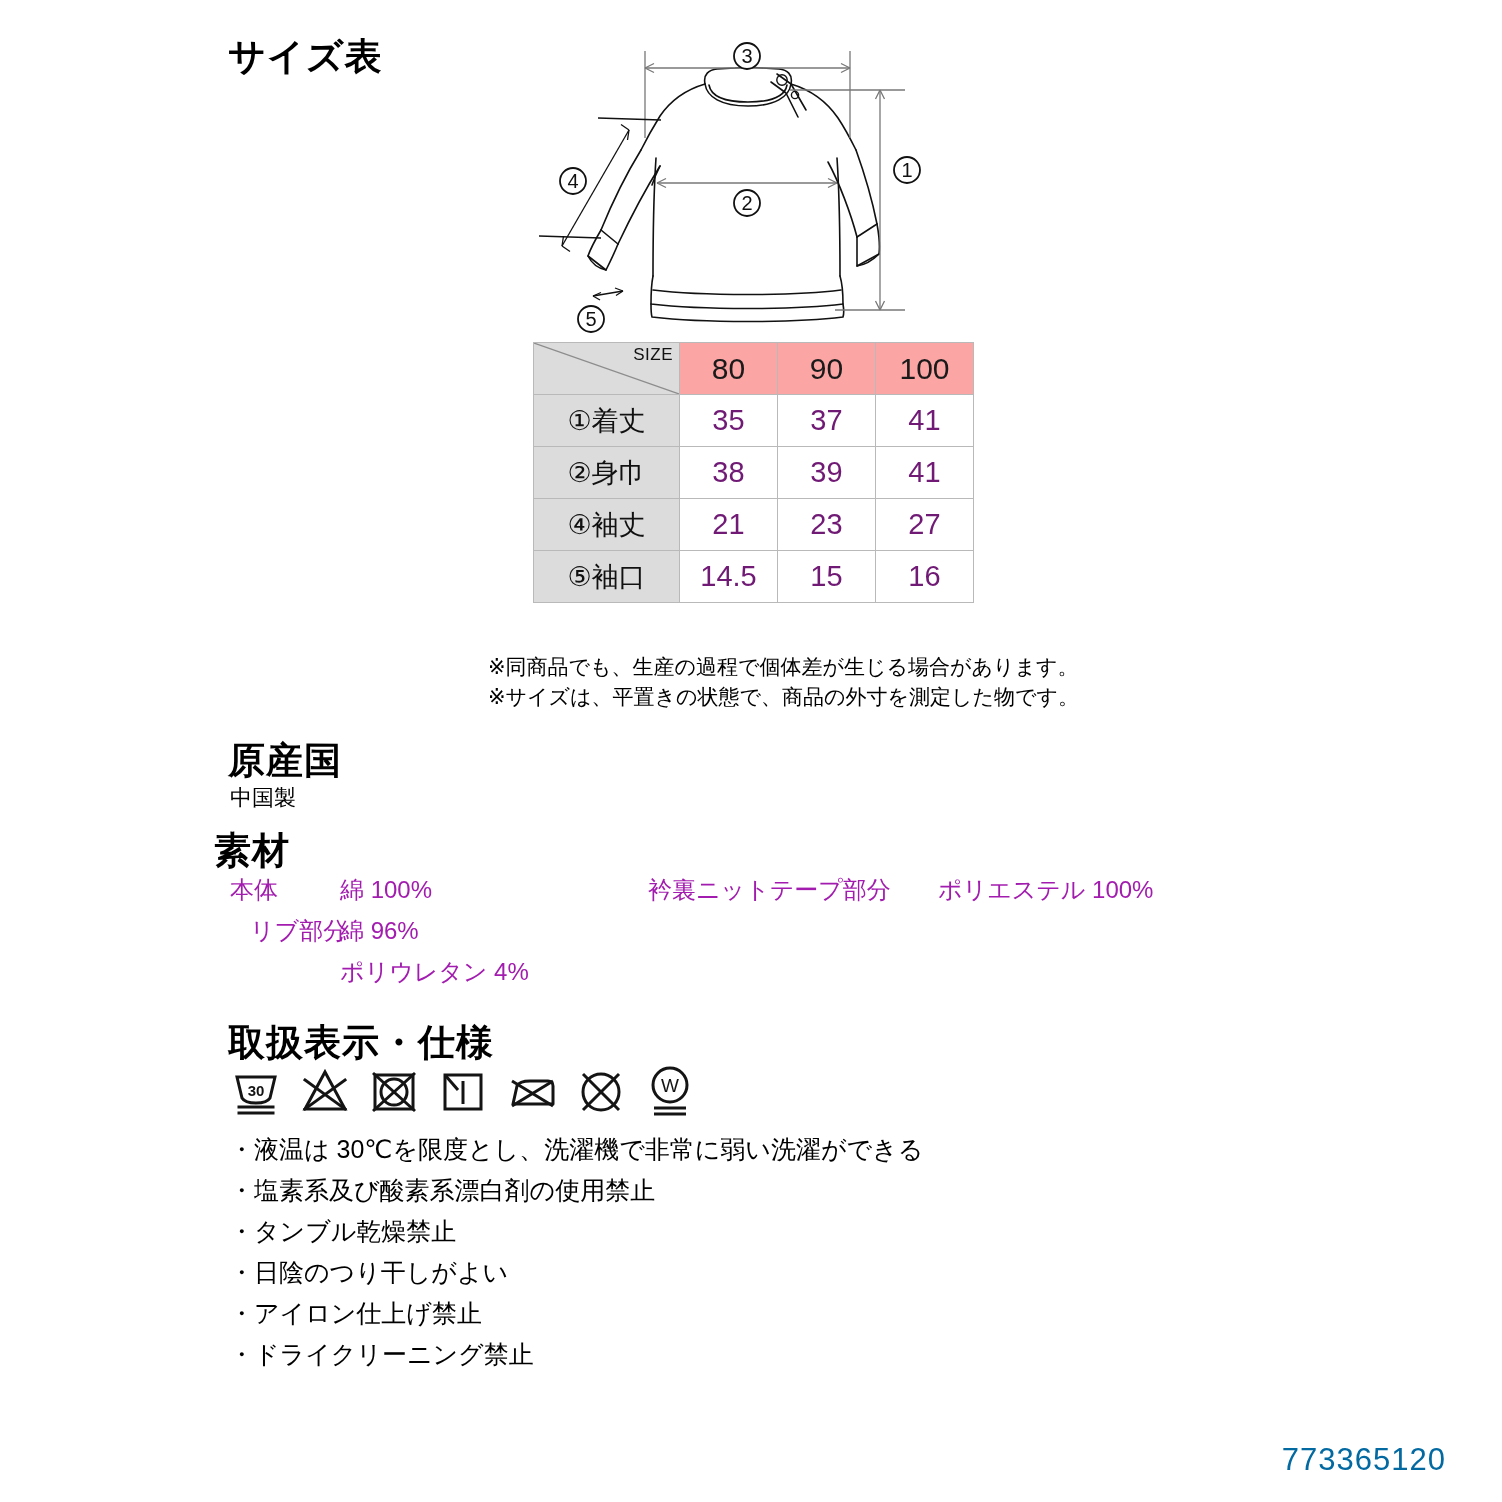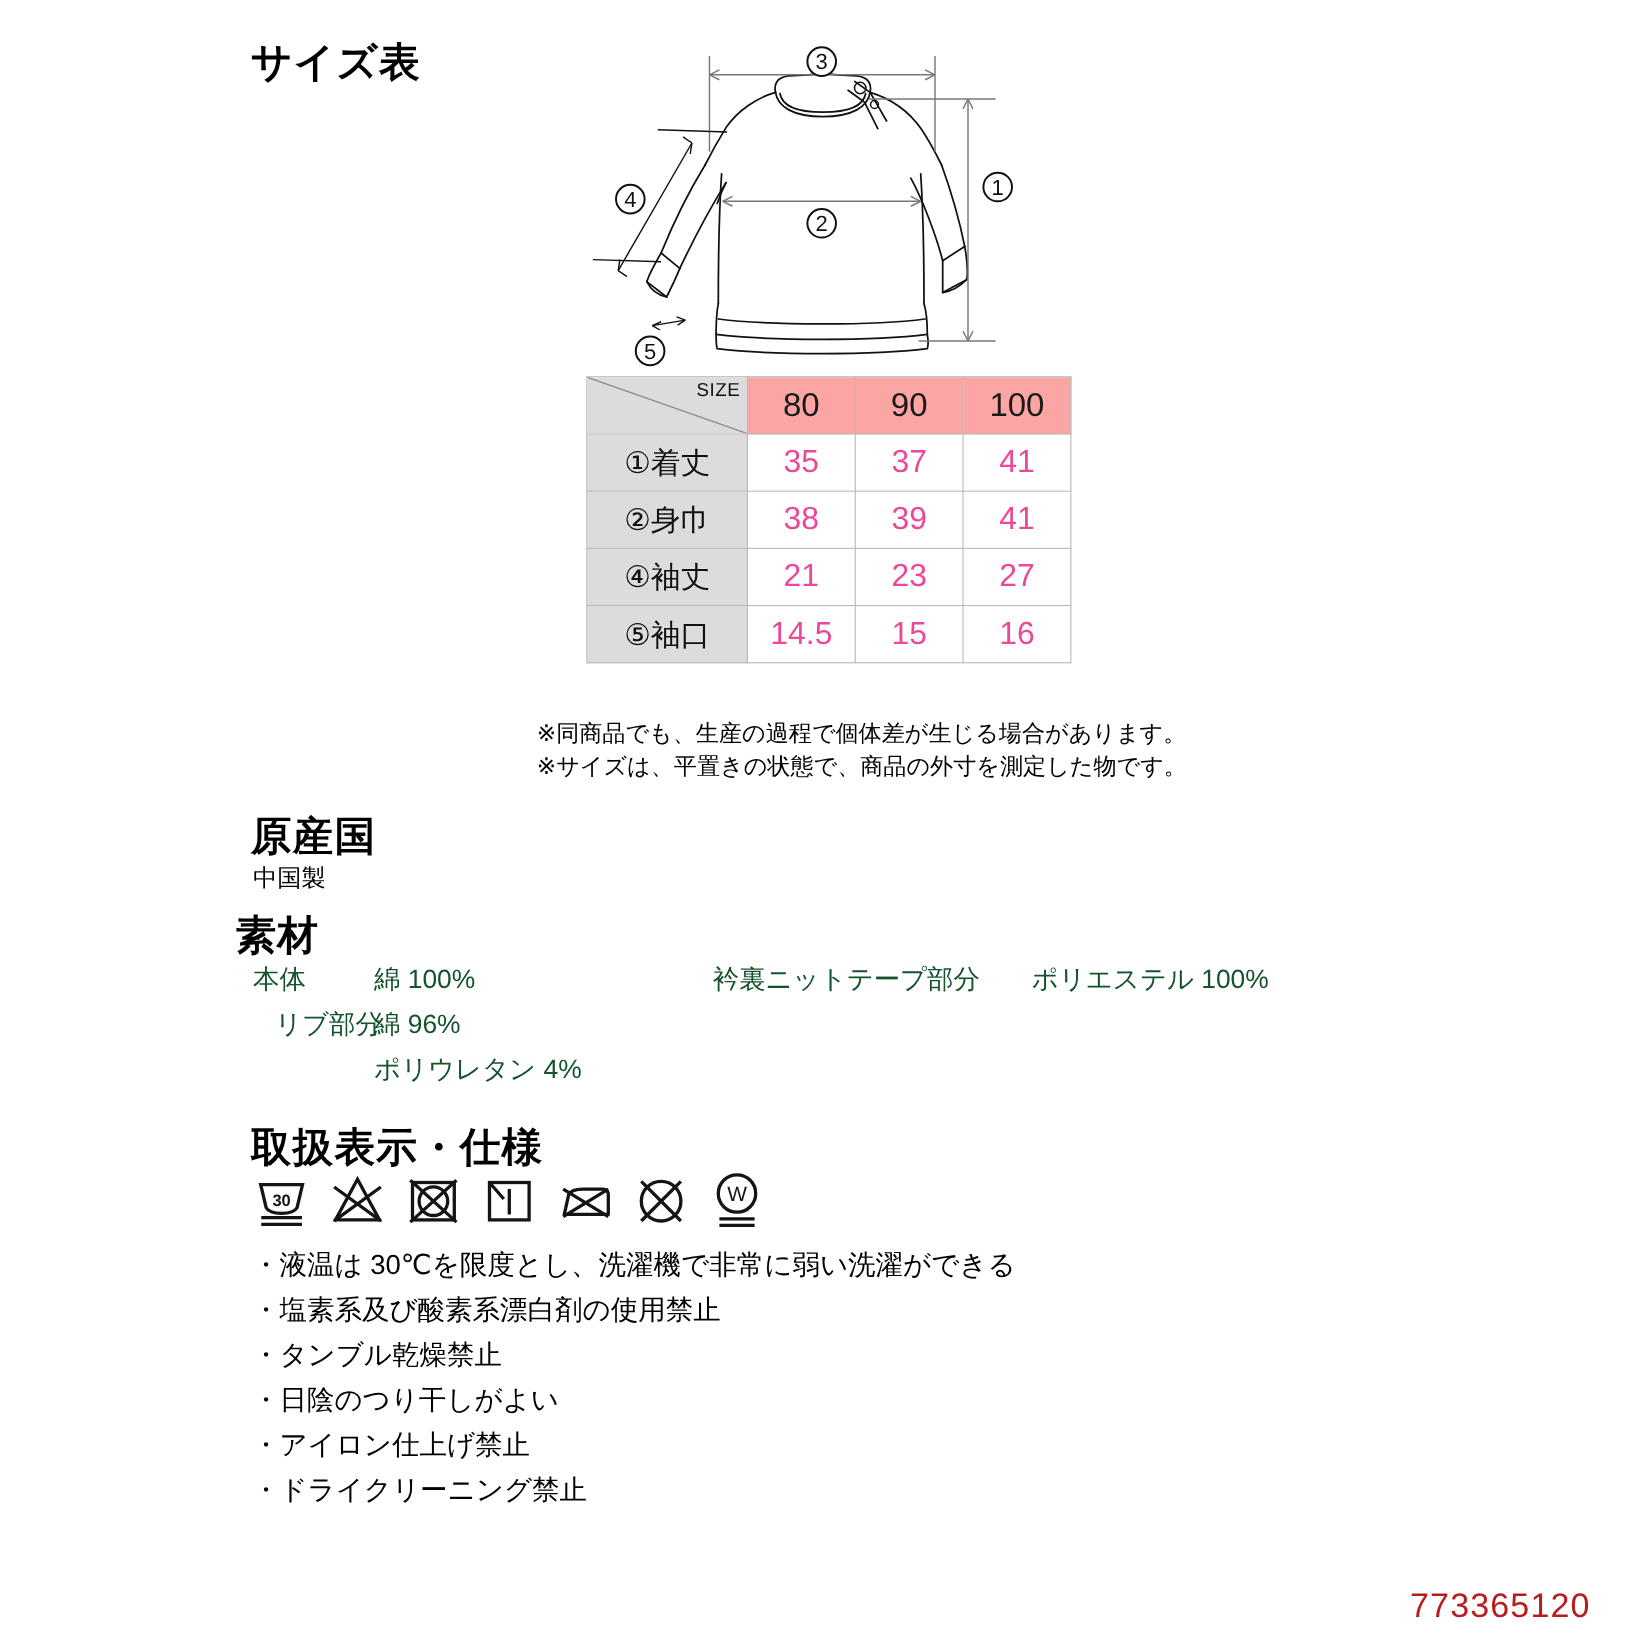--- a/index.html
+++ b/index.html
@@ -94,37 +94,37 @@
   }
   .size-table td.rowhead {
     background: #dcdcdc;
     font-size: 27px;
     color: #111;
     width: 145px;
   }
   .size-table td.val {
     background: #ffffff;
     font-size: 29px;
-    color: #ec4899;
+    color: #701a75;
   }
 
   
   .note {
     position: absolute;
     font-size: 21px;
     color: #000;
     white-space: nowrap;
     letter-spacing: 0px;
   }
 
   
   .mat-row {
     position: absolute;
     font-size: 24px;
-    color: #14532d;
+    color: #a21caf;
     white-space: nowrap;
   }
 
   
   .care-symbols {
     position: absolute;
     left: 232px;
     top: 1066px;
     display: flex;
     gap: 21px;
@@ -140,21 +140,21 @@
     white-space: nowrap;
   }
 
   
   .prod-code {
     position: absolute;
     right: 56px;
     top: 1442px;
     font-size: 31px;
     letter-spacing: 1px;
-    color: #b91c1c;
+    color: #0369a1;
   }
 </style>
 </head>
 <body>
 
 <div class="page">
 
   <div class="h-main" style="left:228px; top:32px;">サイズ表</div>
 
   <div class="diagram">

